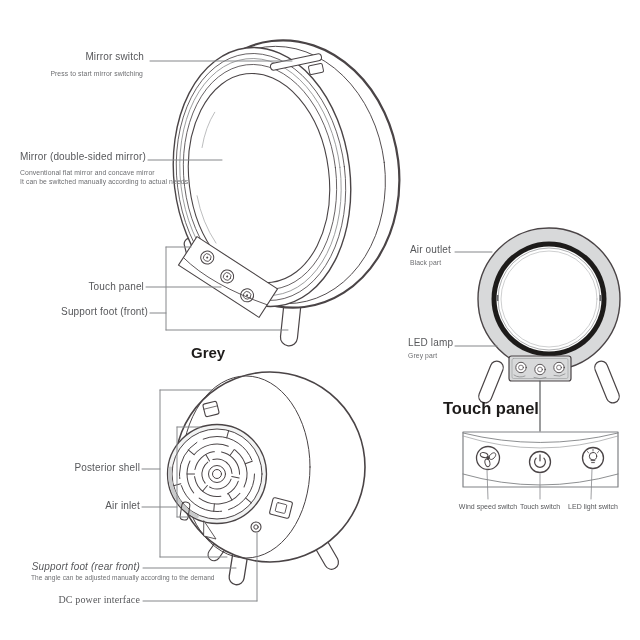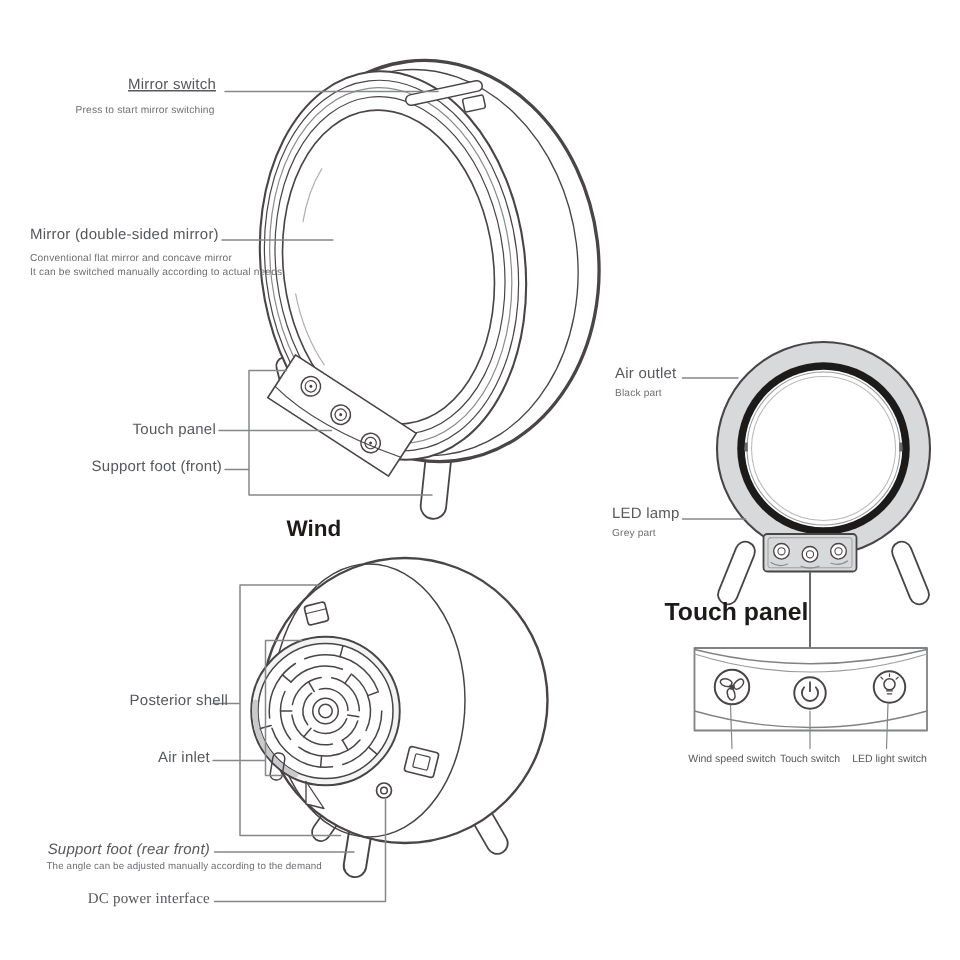--- a/index.html
+++ b/index.html
@@ -24,29 +24,29 @@
   #back-title { left:191px; top:344px; font-size:15px; }
   #tp-title   { left:443px; top:399px; font-size:16.5px; }
   .btn-lbl {
     position:absolute; top:503px; font-size:7px; color:#57585b;
     text-align:center; white-space:nowrap;
   }
   #btn-lbl-0 { left:450px; width:76px; }
   #btn-lbl-1 { left:509px; width:62px; }
   #btn-lbl-2 { left:556px; width:74px; }
 
-  #lbl-mirror-switch      { right:496px; top:51px;text-decoration:underline; }
+  #lbl-mirror-switch      { right:496px; top:51px; }
   #sub-mirror-switch      { right:497px; top:70px; }
   #lbl-mirror             { left:20px;  top:151px; }
   #sub-mirror-1           { left:20px;  top:169px; }
   #sub-mirror-2           { left:20px;  top:177.5px; }
   #lbl-touch-panel-front  { right:496px; top:281px; }
   #lbl-support-foot-front { right:492px; top:306px; }
 
-  #lbl-posterior-shell    { right:488px; top:462px; }
+  #lbl-posterior-shell    { right:500px; top:462px; }
   #lbl-air-inlet          { right:500px; top:500px; }
   #lbl-support-foot-rear  { right:500px; top:561px;font-style:italic; }
   #sub-support-foot-rear  { left:31px;  top:574px; font-size:6.5px; }
   #lbl-dc-power           { right:500px; top:594px;font-family:Liberation Serif, serif; }
 
   #lbl-air-outlet         { left:410px; top:244px;text-align:right; }
   #sub-air-outlet         { left:410px; top:259px; }
   #lbl-led-lamp           { left:408px; top:337px; }
   #sub-led-lamp           { left:408px; top:352px; }
 </style>
@@ -240,21 +240,21 @@
 </svg>
 
 <div class="lbl r" id="lbl-mirror-switch">Mirror switch</div>
 <div class="sub r" id="sub-mirror-switch">Press to start mirror switching</div>
 <div class="lbl" id="lbl-mirror">Mirror (double-sided mirror)</div>
 <div class="sub" id="sub-mirror-1">Conventional flat mirror and concave mirror</div>
 <div class="sub" id="sub-mirror-2">It can be switched manually according to actual needs</div>
 <div class="lbl r" id="lbl-touch-panel-front">Touch panel</div>
 <div class="lbl r" id="lbl-support-foot-front">Support foot (front)</div>
 
-<div class="heading" id="back-title">Wind</div>
+<div class="heading" id="back-title">Grey</div>
 <div class="lbl r" id="lbl-posterior-shell">Posterior shell</div>
 <div class="lbl r" id="lbl-air-inlet">Air inlet</div>
 <div class="lbl r" id="lbl-support-foot-rear">Support foot (rear front)</div>
 <div class="sub" id="sub-support-foot-rear">The angle can be adjusted manually according to the demand</div>
 <div class="lbl r" id="lbl-dc-power">DC power interface</div>
 
 <div class="lbl" id="lbl-air-outlet">Air outlet</div>
 <div class="sub" id="sub-air-outlet">Black part</div>
 <div class="lbl" id="lbl-led-lamp">LED lamp</div>
 <div class="sub" id="sub-led-lamp">Grey part</div>

